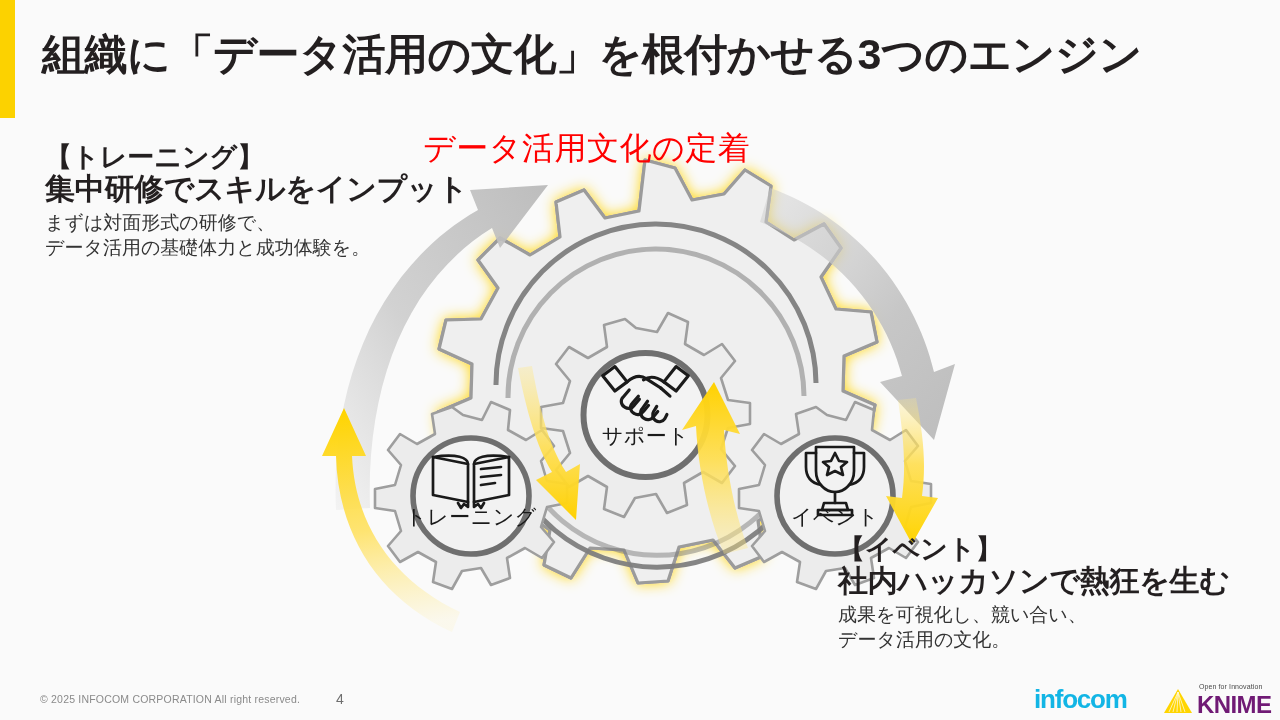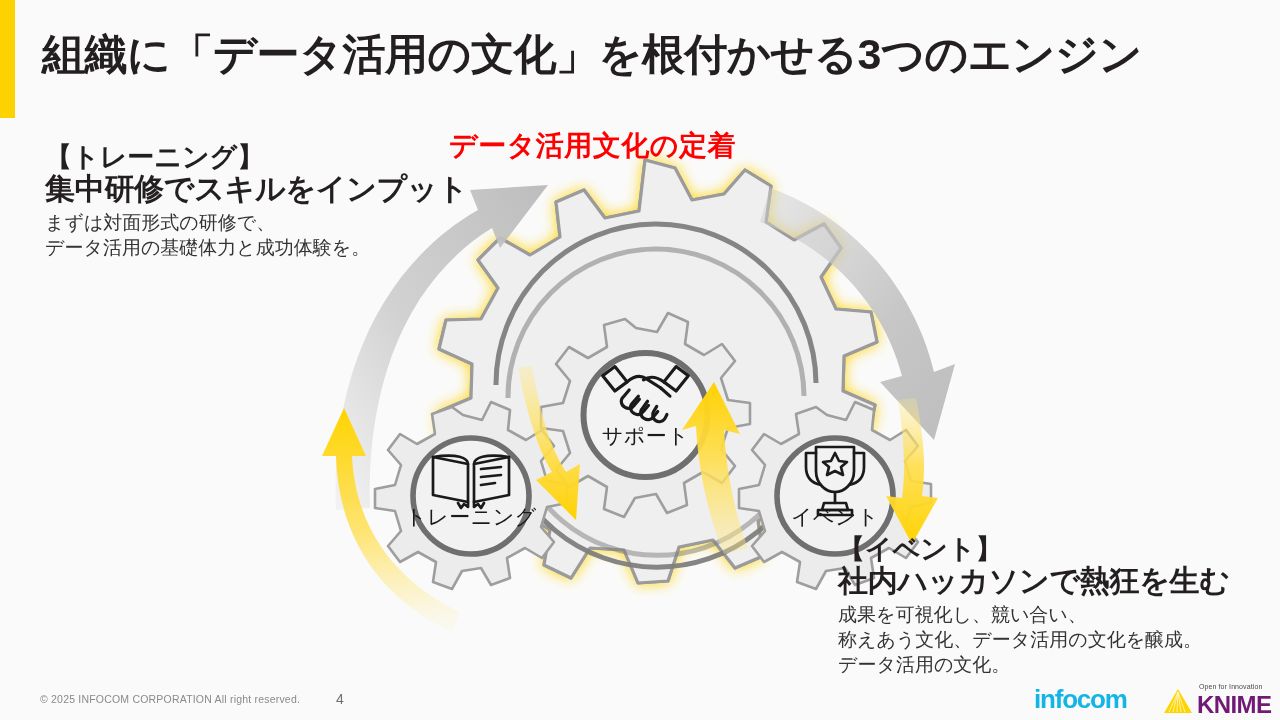--- a/index.html
+++ b/index.html
@@ -20,22 +20,22 @@
 
   
   .slide-title {
     position:absolute; left:42px; top:26px;
     font-size:43px; font-weight:700; letter-spacing:-0.5px;
     color:#231F20; white-space:nowrap;
   }
 
   
   .culture-headline {
-    position:absolute; left:449px; top:127px;
-    font-size:28px; font-weight:700; color:#FF0000;
+    position:absolute; left:423px; top:127px;
+    font-size:32px; font-weight:400; color:#FF0000;
     letter-spacing:0.5px; white-space:nowrap; z-index:40;
   }
 
   
   #diagram { position:absolute; left:300px; top:150px; width:690px; height:540px; z-index:10; }
 
   
   .block { position:absolute; z-index:30; }
   .block .bracket {
     font-size:27px; font-weight:700; color:#231F20;
@@ -263,21 +263,20 @@
     <div class="head">集中研修でスキルをインプット</div>
     <div class="sub">まずは対面形式の研修で、</div>
     <div class="sub" style="margin-top:0;">データ活用の基礎体力と成功体験を。</div>
   </div>
 
 
   <div class="block" id="block-event">
     <div class="bracket">【イベント】</div>
     <div class="head">社内ハッカソンで熱狂を生む</div>
     <div class="sub">成果を可視化し、競い合い、</div>
-    <div class="sub" style="margin-top:0;">称えあう文化、データ活用の文化を醸成。</div>
     <div class="sub" style="margin-top:0;">データ活用の文化。</div>
   </div>
 
   <div class="footer-copy">© 2025 INFOCOM CORPORATION All right reserved.</div>
   <div class="footer-page">4</div>
 
   <div class="logo-infocom">infocom</div>
 
   <div class="logo-knime">
     <svg class="knime-tri" viewBox="0 0 30 26">

